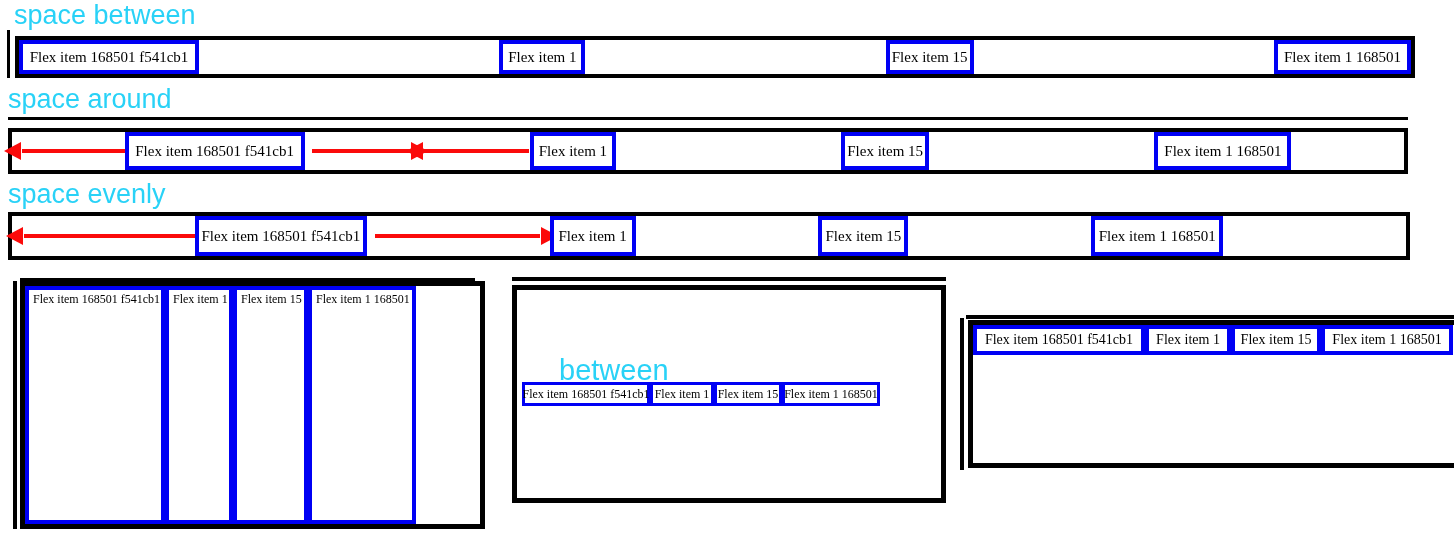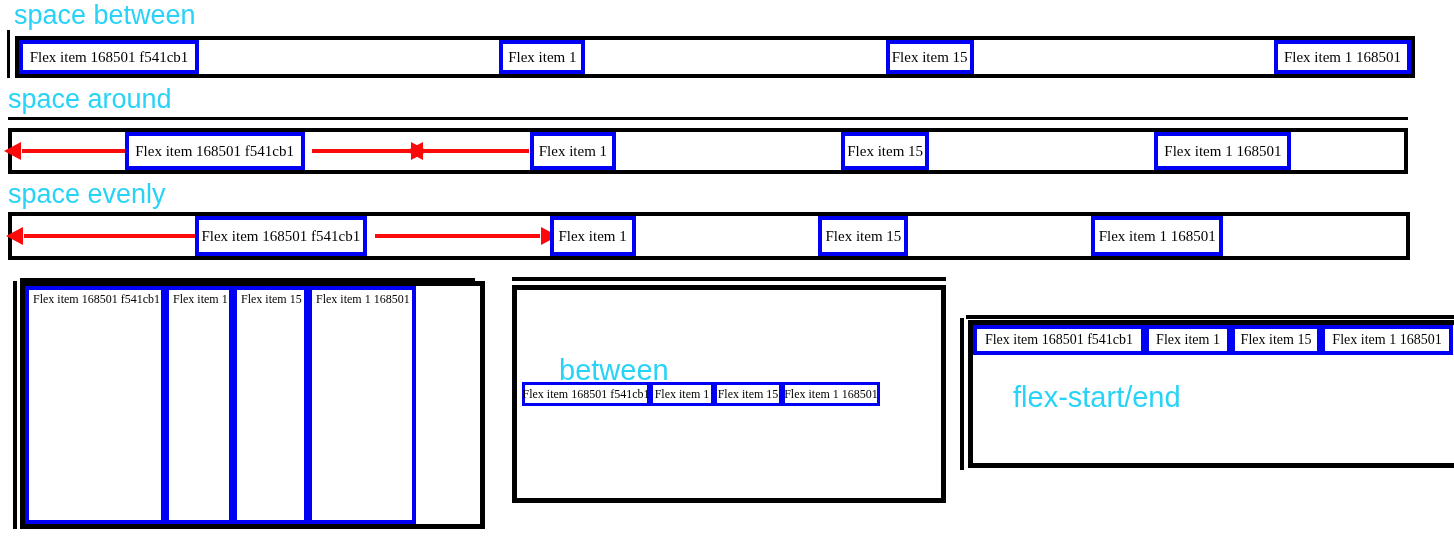--- a/index.html
+++ b/index.html
@@ -183,14 +183,13 @@
 <div class="edge-bar" style="left:960px;top:318px;width:4px;height:152px;"></div>
 <div class="edge-bar" style="left:966px;top:315px;width:488px;height:4px;"></div>
 
 <div class="panel" id="fse-panel" style="left:968px;top:320px;width:500px;height:148px;">
   <div class="inner">
     <div class="item" style="width:172px;">Flex item 168501 f541cb1</div>
     <div class="item" style="width:86px;">Flex item 1</div>
     <div class="item" style="width:90px;">Flex item 15</div>
     <div class="item" style="width:132px;">Flex item 1 168501</div>
   </div>
-  <div class="caption cap-inner" style="left:40px;top:58px;">flex-start/end</div>
 </div>
 
 </body></html>

